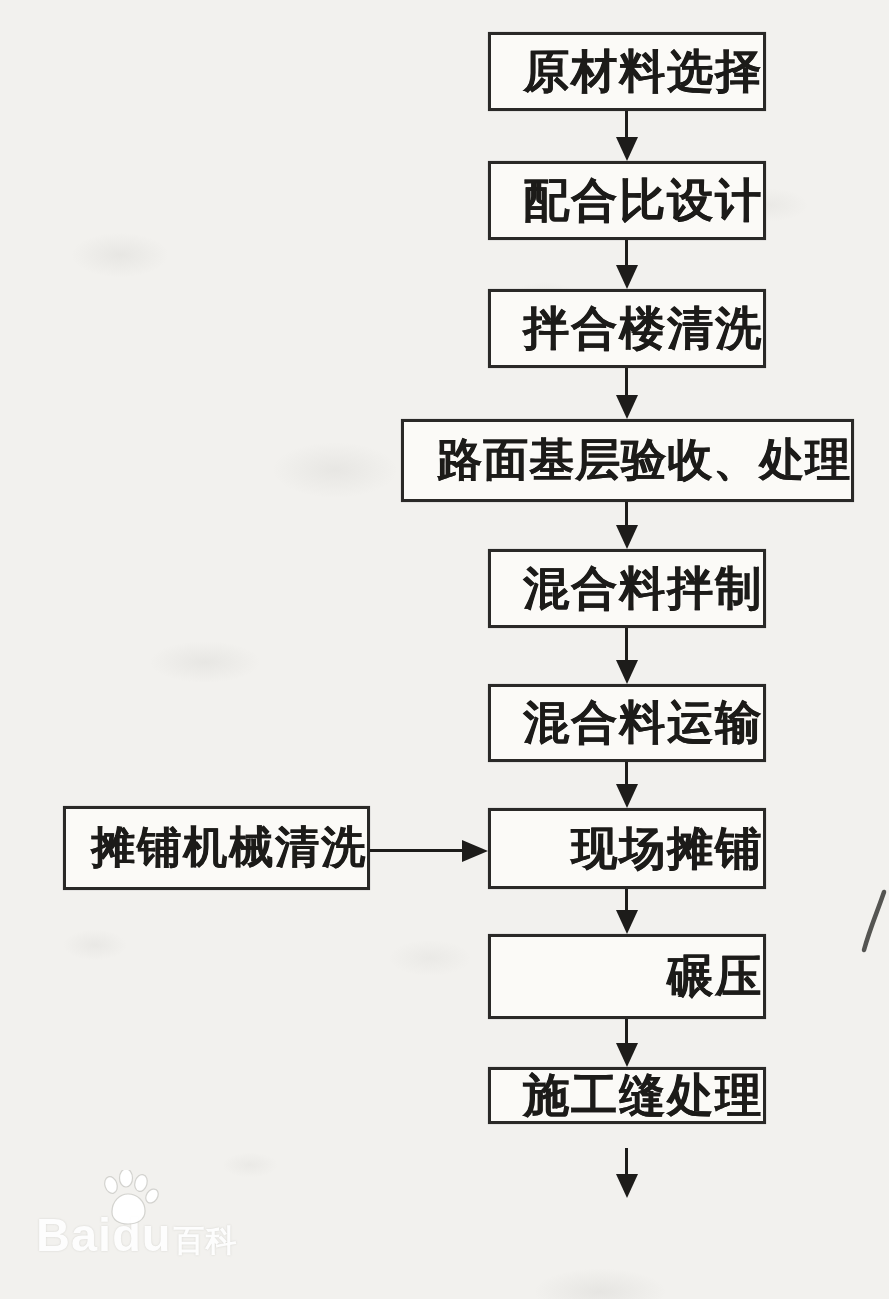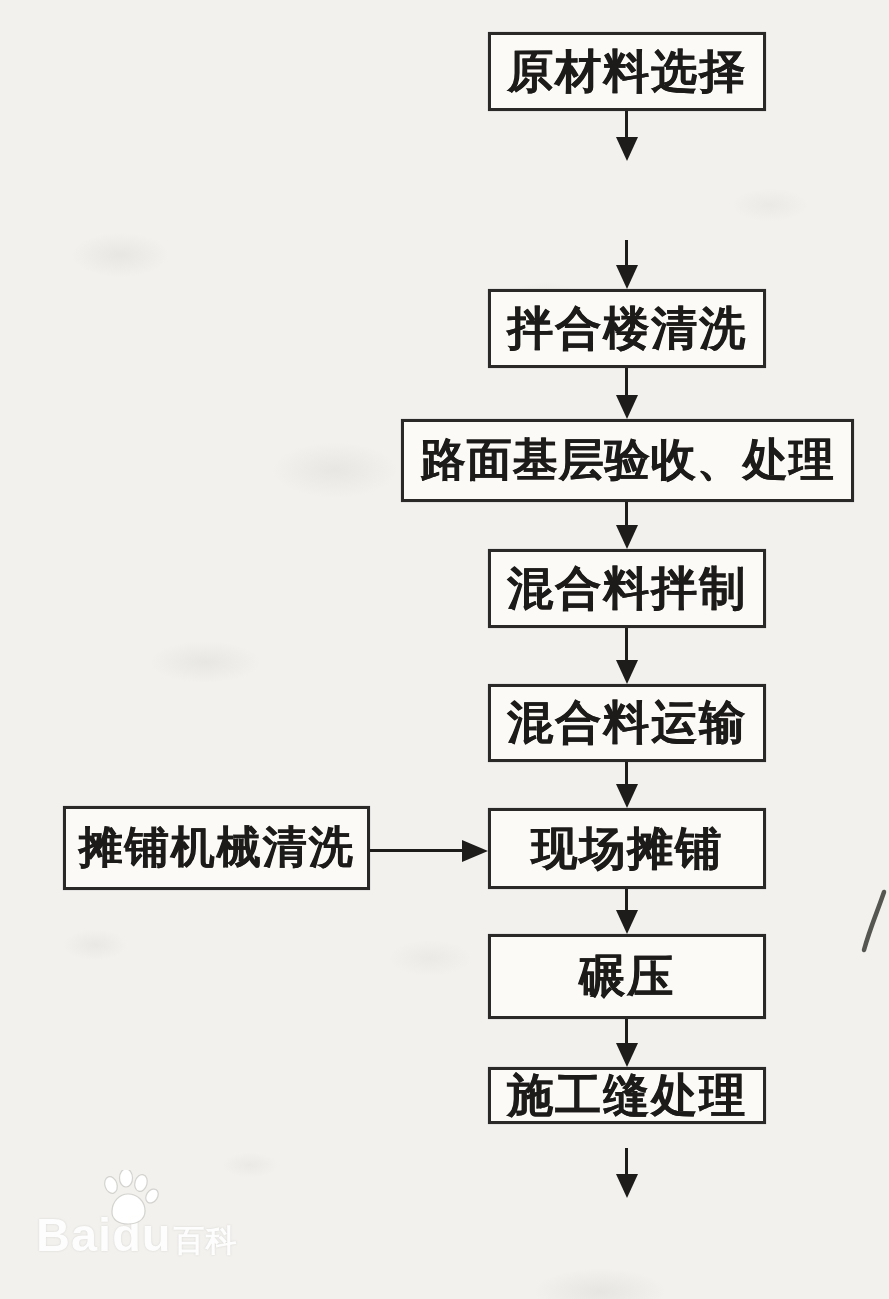--- a/index.html
+++ b/index.html
@@ -19,21 +19,21 @@
       radial-gradient(80px 30px at 205px 662px, rgba(90,90,85,.07), transparent 70%),
       radial-gradient(46px 22px at 95px 945px, rgba(90,90,85,.06), transparent 70%),
       radial-gradient(60px 26px at 430px 958px, rgba(90,90,85,.05), transparent 70%),
       radial-gradient(95px 34px at 600px 1292px, rgba(90,90,85,.08), transparent 70%),
       radial-gradient(55px 24px at 770px 205px, rgba(90,90,85,.05), transparent 70%),
       radial-gradient(40px 18px at 250px 1165px, rgba(90,90,85,.05), transparent 70%);
   }
   .node{
     position:absolute;box-sizing:border-box;
     border:3px solid #2a2927;background:#fbfaf7;
-    display:flex;align-items:center;justify-content:center;
+    display:flex;align-items:center;justify-content:flex-end;
     box-shadow:0 0 1px rgba(0,0,0,.35);
   }
   .node span{
     white-space:nowrap;color:#1c1b19;font-weight:700;
     font-size:46px;letter-spacing:2px;line-height:1;
     text-shadow:.4px 0 0 currentColor;
   }
   .node.wide span{font-size:45px;letter-spacing:1px;}
   
   .col{left:488px;width:278px;}
@@ -70,20 +70,23 @@
   .wm .paw{position:absolute;left:-14px;top:-44px;}
 </style>
 </head>
 <body>
 
 <div id="canvas">
   <div class="noise"></div>
 
   <div class="node col" style="top:32px;height:79px">
       <span>原材料选择</span>
+    </div>
+  <div class="node col" style="top:161px;height:79px">
+      <span>配合比设计</span>
     </div>
   <div class="node wide" style="left:401px;width:453px;top:419px;height:83px">
       <span>路面基层验收、处理</span>
     </div>
   <div class="node col" style="top:289px;height:79px">
       <span>拌合楼清洗</span>
     </div>
   <div class="node col" style="top:549px;height:79px">
       <span>混合料拌制</span>
     </div>

